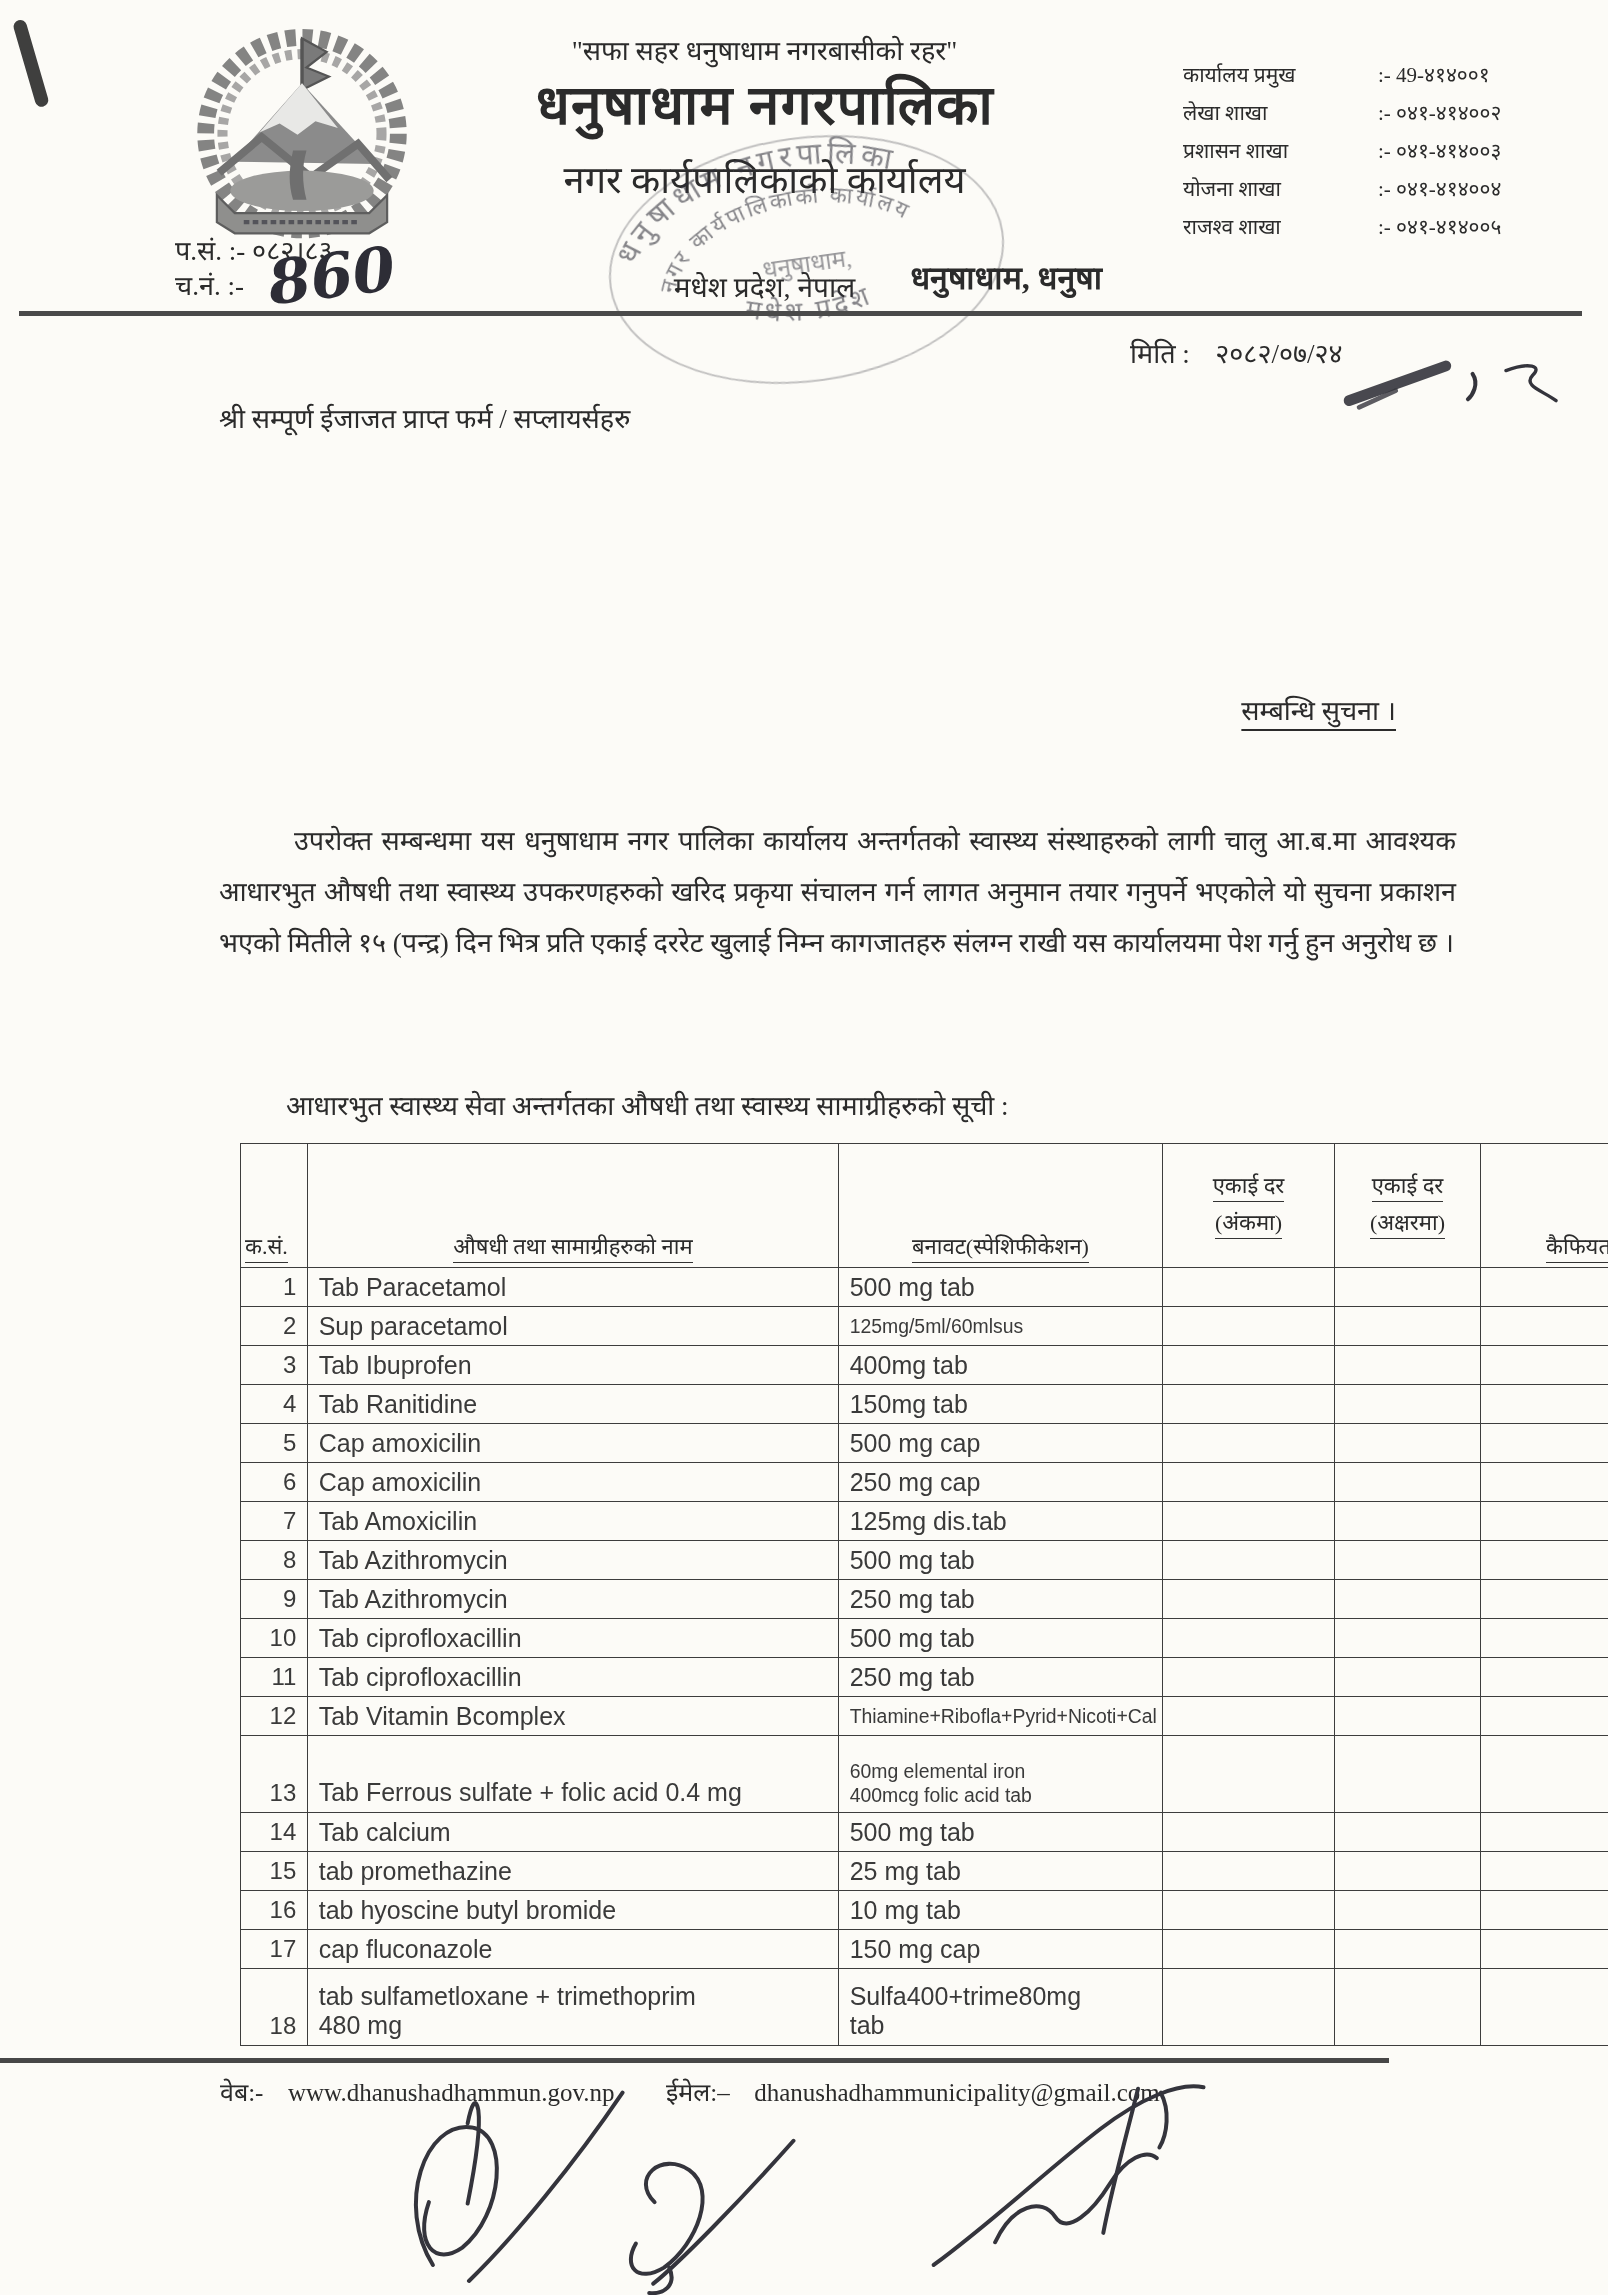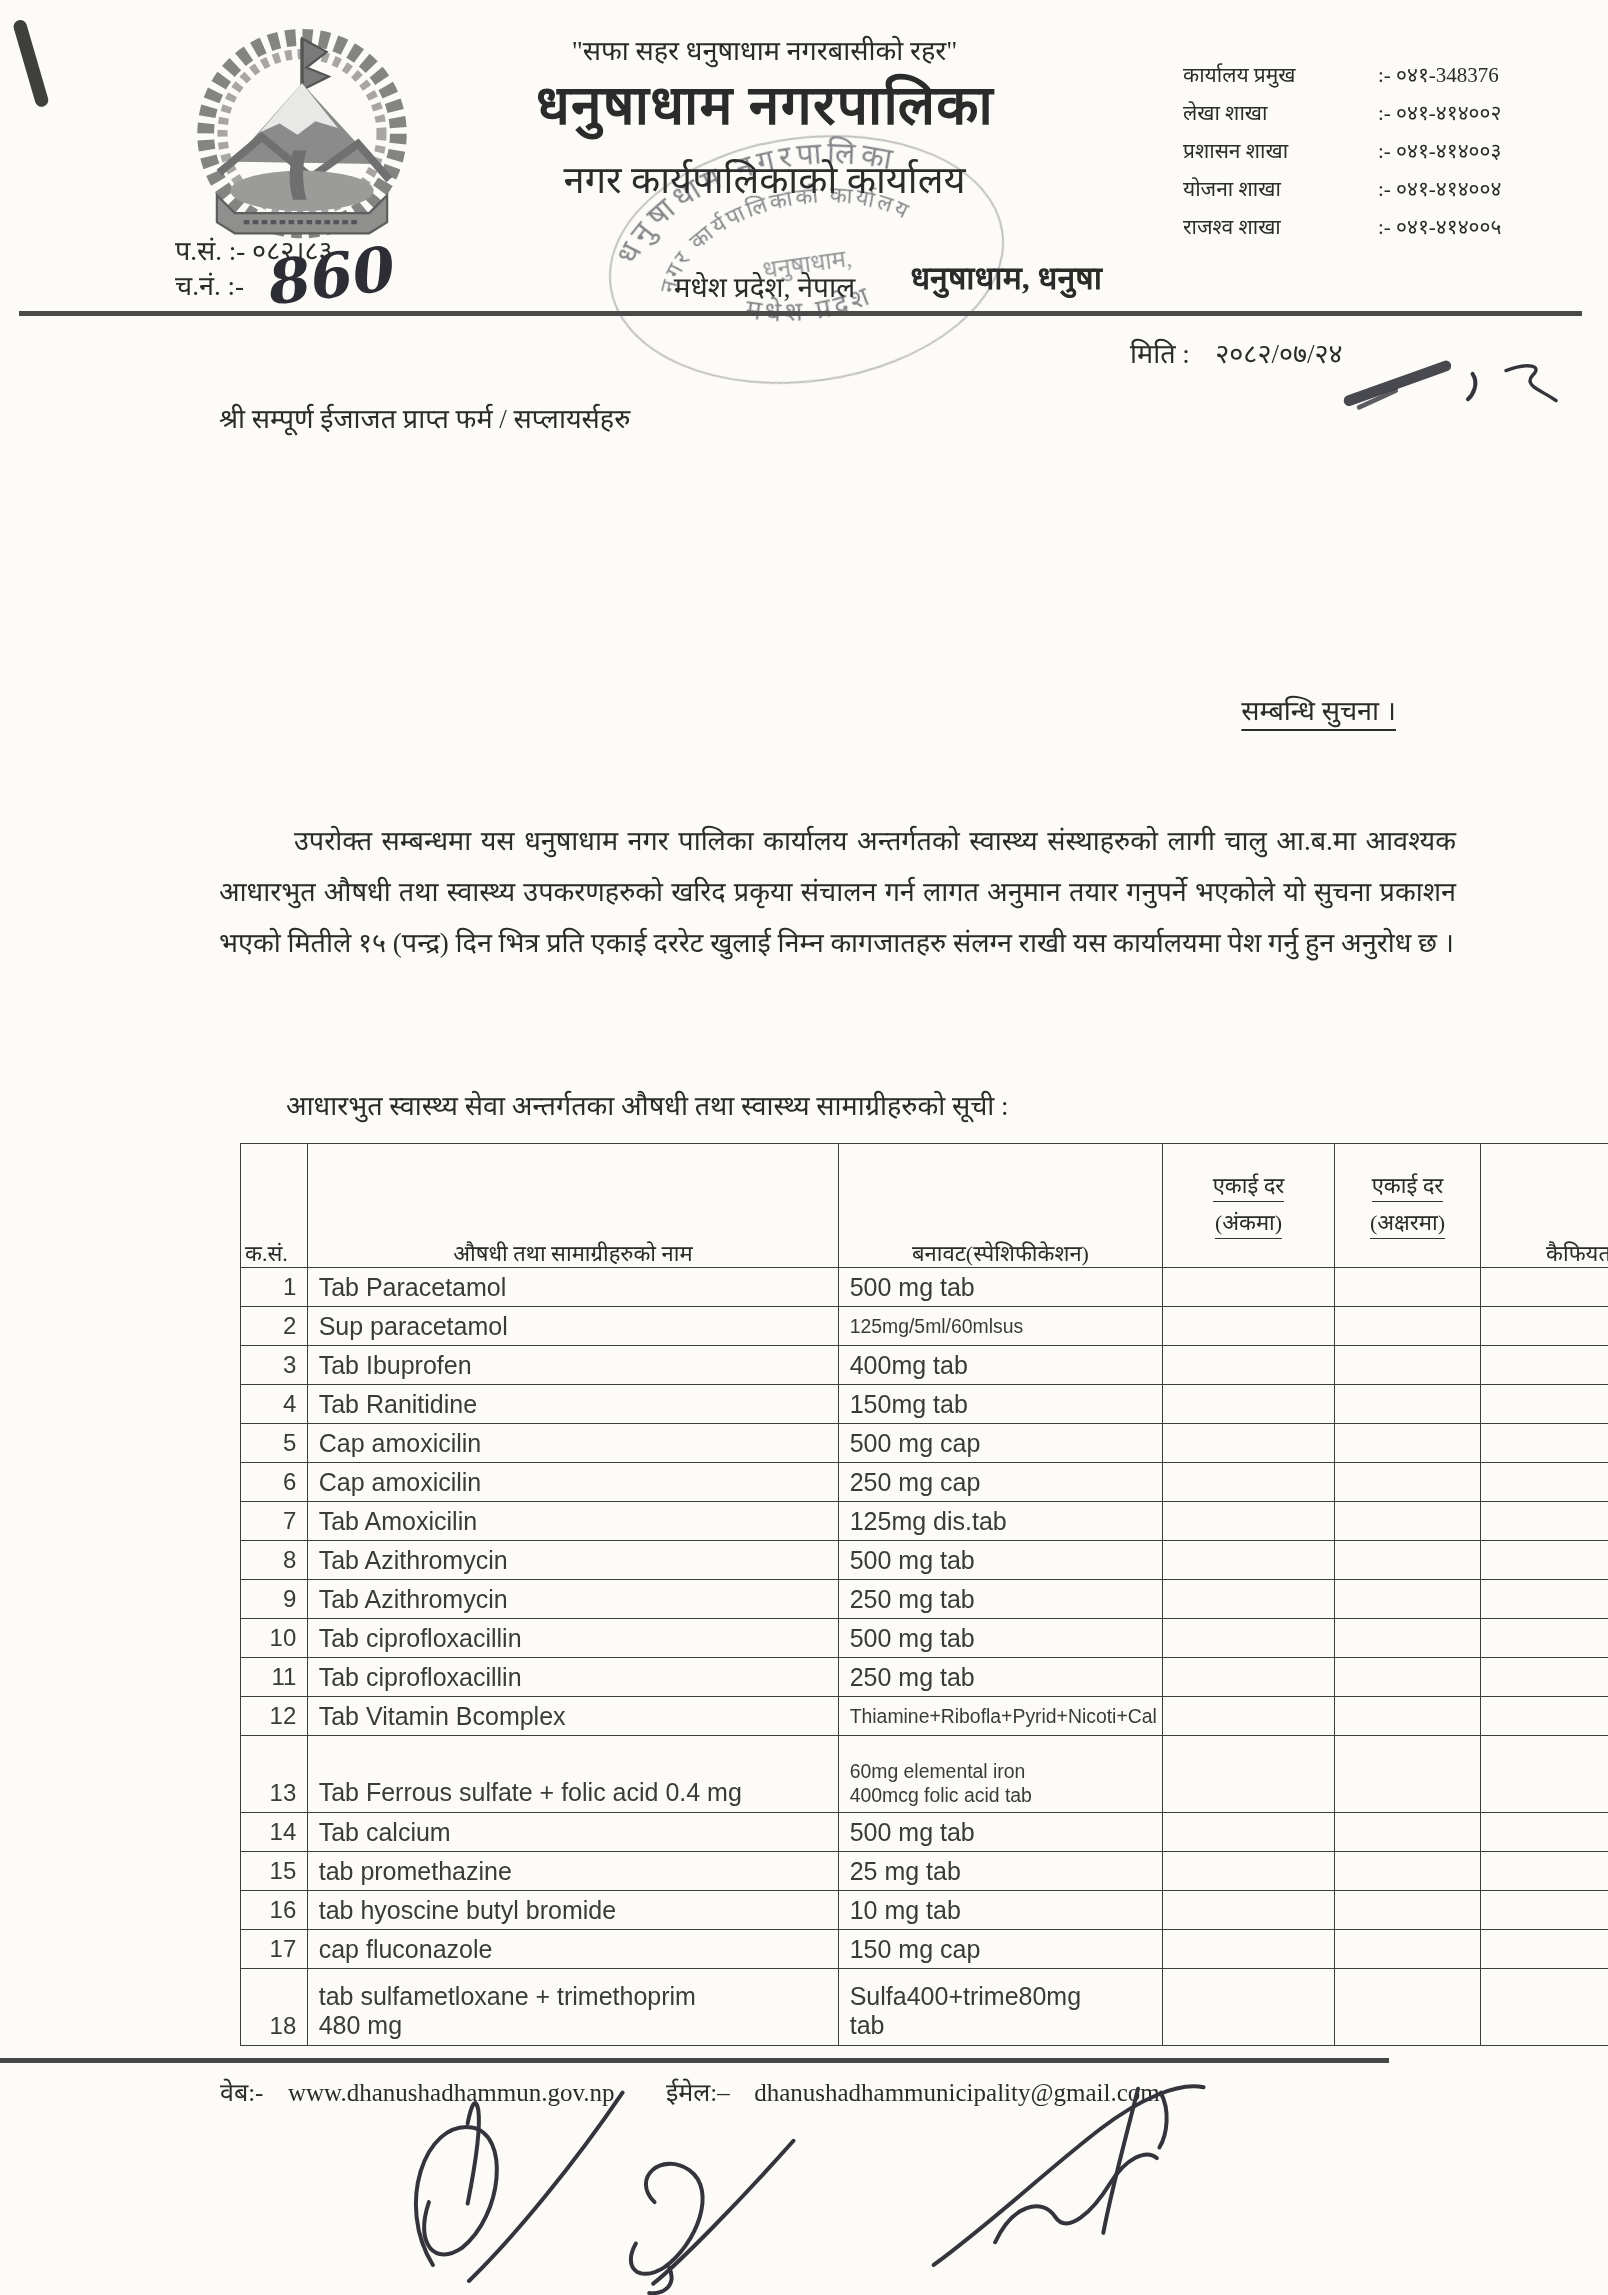--- a/index.html
+++ b/index.html
@@ -47,21 +47,21 @@
   .list-intro { left:286px; top:1086px; font-size:27px; }
 
   
   .med-table { left:240px; top:1143px; }
   table { border-collapse:collapse; table-layout:fixed; width:1436px; }
   th, td { border:1.3px solid #3d3d3d; overflow:hidden; }
   thead tr { height:124px; }
   tbody tr { height:39px; }
   tbody tr.tall { height:77px; }
   th { font-weight:normal; font-size:22px; }
-  .h-bottom { vertical-align:bottom; padding-bottom:0; text-align:center;font-family:Liberation Serif, serif; }
+  .h-bottom { vertical-align:bottom; padding-bottom:7px; text-align:center;font-family:Liberation Serif, serif; }
   .h-top    { vertical-align:top; padding-top:23px; text-align:center; line-height:37px; }
   .h-left   { text-align:left; padding-left:4px; }
   .hdr-u { border-bottom:1.3px solid #333; padding-bottom:2.7px; }
   td { font-family:"Liberation Sans","DejaVu Sans",sans-serif; font-size:25px; color:#3a3a3a; }
   td.c-sn   { text-align:right; padding-right:10.7px; font-size:24px; }
   td.c-name { padding-left:10.7px; white-space:pre-line; line-height:29px; }
   td.c-spec { padding-left:10.7px; white-space:pre-line; line-height:29px; }
   td.spec-small { font-size:19.4px; line-height:24px; }
   tr.tall td { vertical-align:bottom; padding-bottom:5.3px; }
 
@@ -106,21 +106,21 @@
 
   <div class="abs slogan">"सफा सहर धनुषाधाम नगरबासीको रहर"</div>
   <div class="abs muni-name">धनुषाधाम नगरपालिका</div>
   <div class="abs office-name">नगर कार्यपालिकाको कार्यालय</div>
   <div class="abs addr1">धनुषाधाम, धनुषा</div>
   <div class="abs addr2">मधेश प्रदेश, नेपाल</div>
 
   <div class="abs contacts">
     <div class="contact-row">
       <span class="contact-label">कार्यालय प्रमुख</span>
-      <span class="contact-number">:- ०४१-348376</span>
+      <span class="contact-number">:- 49-४१४००१</span>
     </div>
     <div class="contact-row">
       <span class="contact-label">लेखा शाखा</span>
       <span class="contact-number">:- ०४१-४१४००२</span>
     </div>
     <div class="contact-row">
       <span class="contact-label">प्रशासन शाखा</span>
       <span class="contact-number">:- ०४१-४१४००३</span>
     </div>
     <div class="contact-row">

